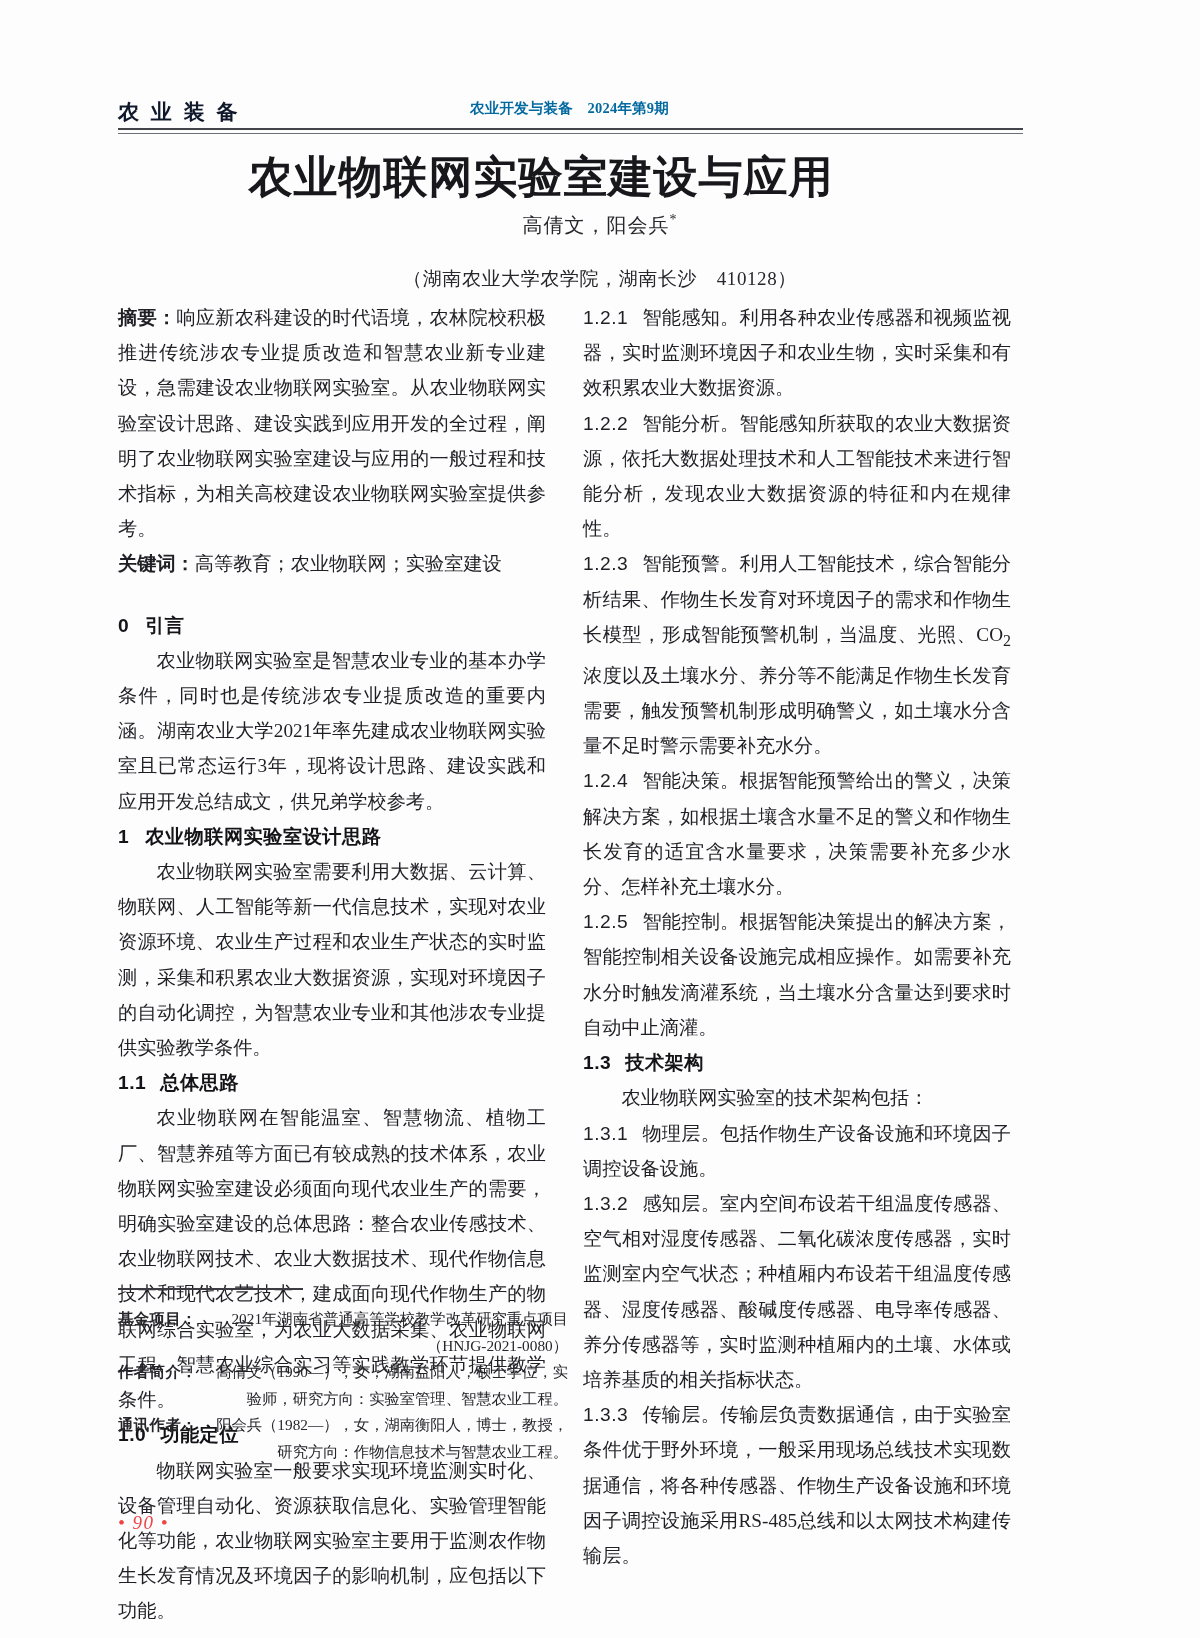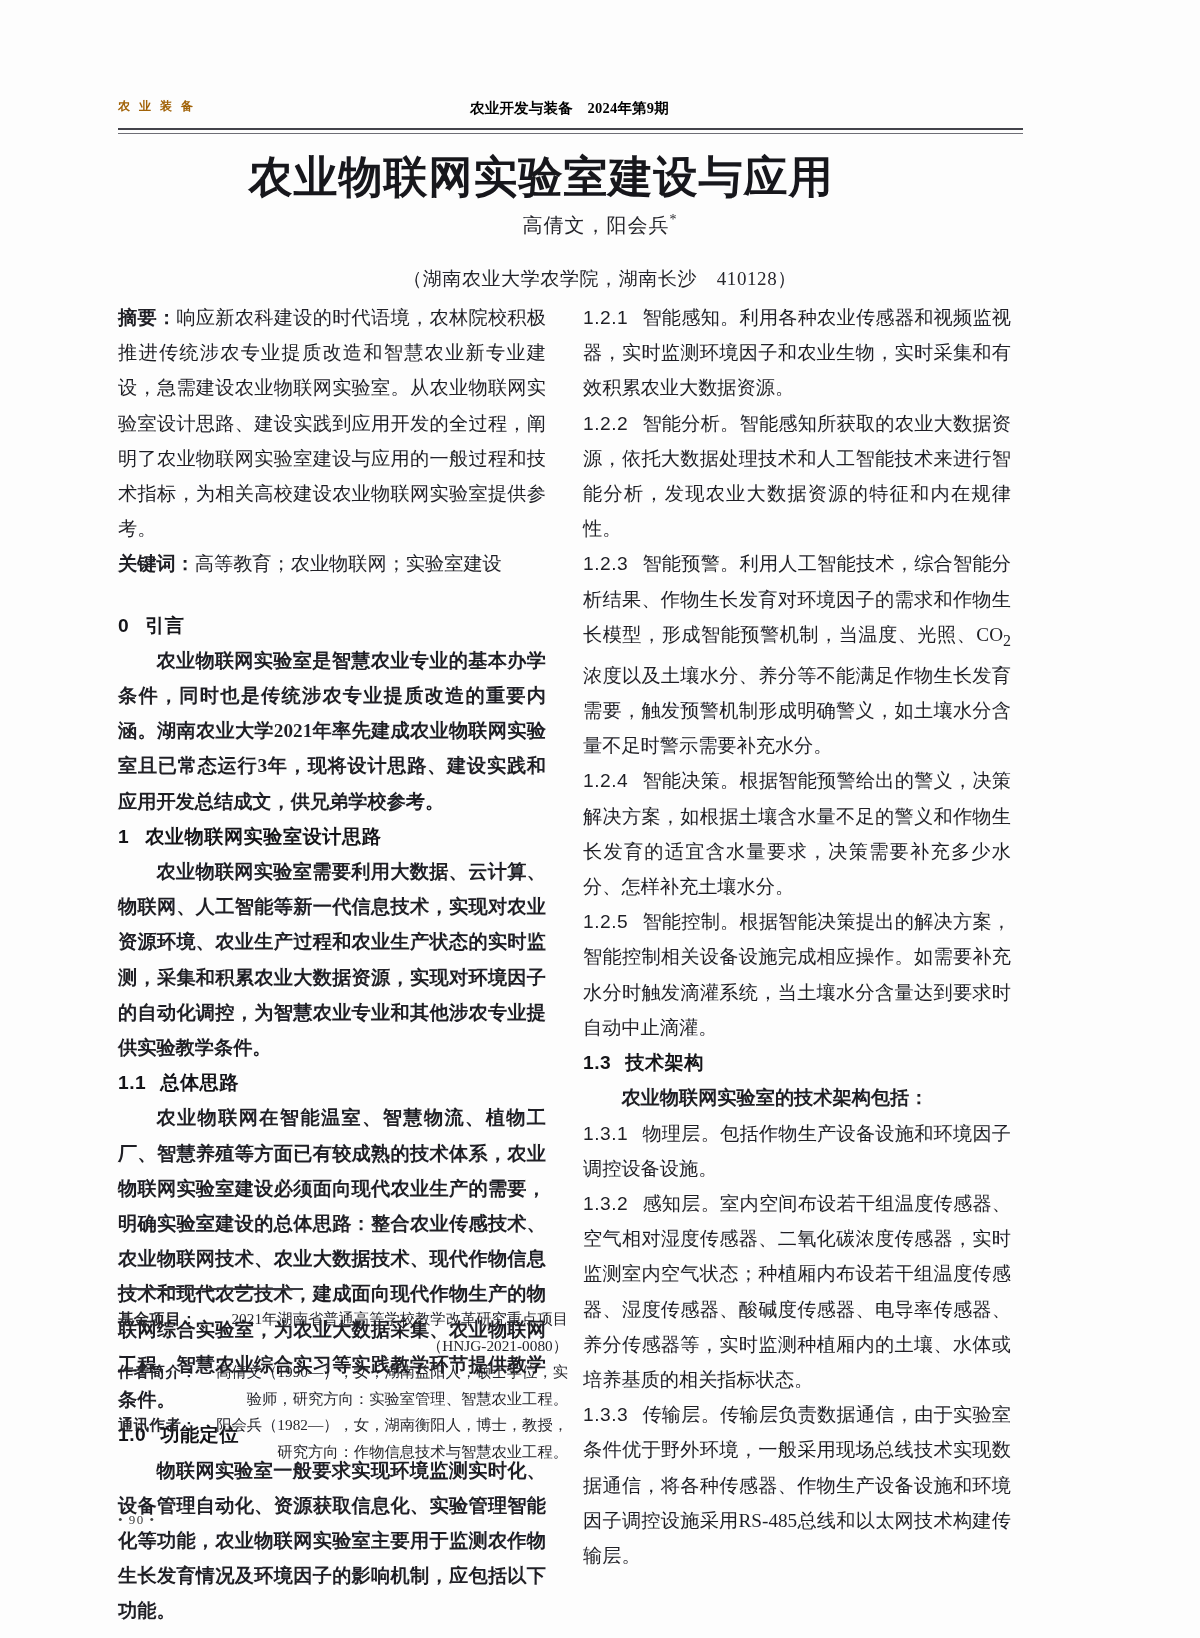--- a/index.html
+++ b/index.html
@@ -25,33 +25,33 @@
     position: absolute;
     left: 118px;
     top: 98px;
     width: 905px;
     height: 34px;
   }
   .rh-left {
     position: absolute;
     left: 0;
     top: 0;
-    font-size: 12px;
+    font-size: 21px;
     font-weight: 700;
     letter-spacing: 3px;
-    color: #a16207;
-    font-family: Liberation Serif, serif;
+    color: #0f172a;
+    font-family: Liberation Sans, sans-serif;
   }
   .rh-center {
     position: absolute;
     left: 352px;
     top: 1px;
     font-size: 14.5px;
     font-weight: 700;
-    color: #000000;
+    color: #0369a1;
     letter-spacing: 0.2px;
   }
   .rh-rule {
     position: absolute;
     left: 118px;
     top: 128px;
     width: 905px;
     height: 0;
     border-top: 2.2px solid #43434a;
   }
@@ -113,21 +113,21 @@
     text-align: justify;
     text-justify: inter-ideograph;
   }
   .col-left  { left: 118px; }
   .col-right { left: 583px; }
 
   .p {
     margin: 0;
     text-indent: 0;
   }
-  .p.indent { text-indent: 2em; font-weight: bold; }
+  .p.indent { text-indent: 2em; }
 
   .sec-h {
     margin: 0;
     font-weight: 700;
     font-size: 19.2px;
     line-height: 35.2px;
     letter-spacing: 0.5px;
     font-family: "Liberation Sans", "DejaVu Sans", sans-serif;
     color: #141418;
   }
@@ -175,23 +175,24 @@
   .fn-text { flex: 1 1 auto; }
   .fn-cont {
     margin-left: 95px;
   }
 
   
   .page-number {
     position: absolute;
     left: 118px;
     top: 1512px;
-    font-size: 13px;
-    color: #404040;
+    font-size: 19px;
+    color: #ef4444;
     letter-spacing: 1.5px;
+    font-style: italic;
   }
 </style>
 </head>
 <body>
 
 <div id="page">
 
   <div class="running-head">
     <div class="rh-left">农 业 装 备</div>
     <div class="rh-center">农业开发与装备　2024年第9期</div>

